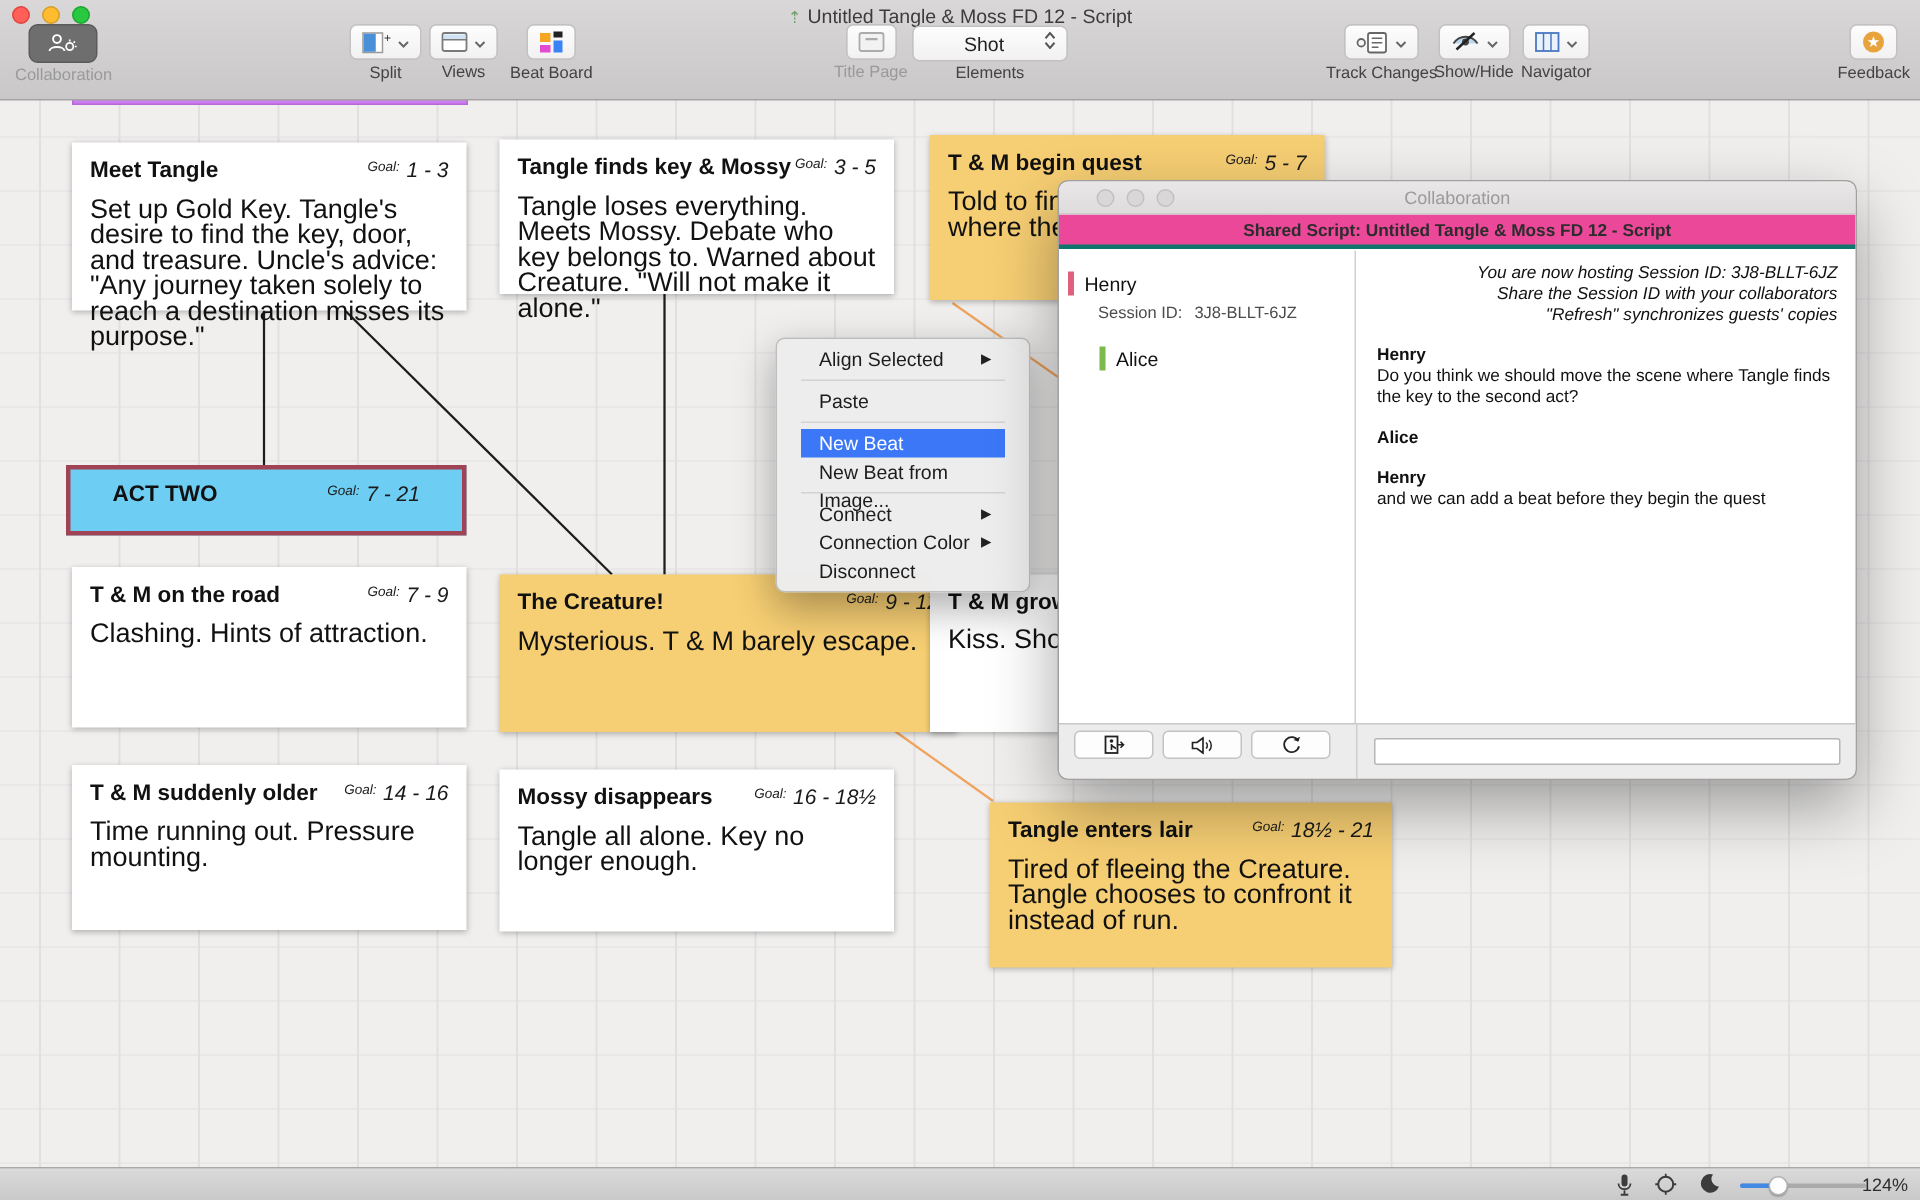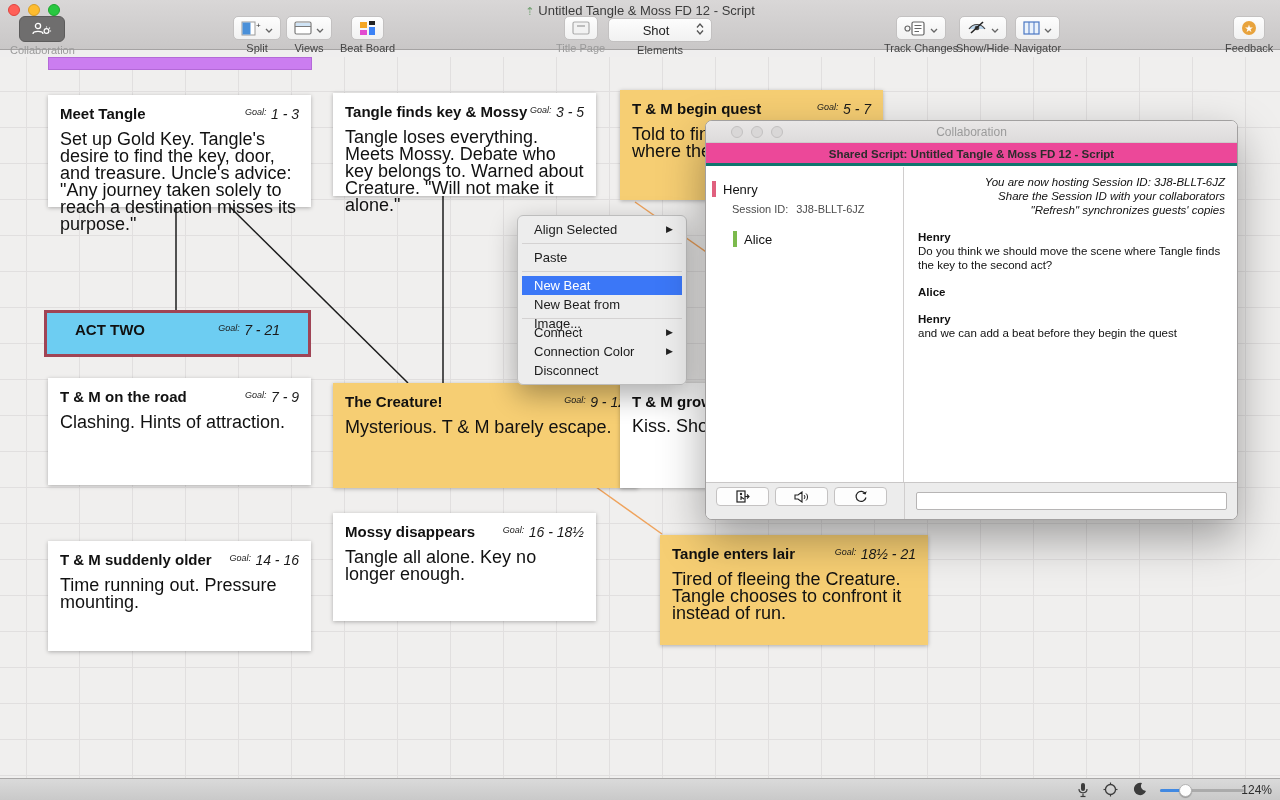--- a/index.html
+++ b/index.html
@@ -1,20 +1,20 @@
 <!DOCTYPE html>
 <html><head>
 <meta charset="utf-8">
 <style>
   * { margin:0; padding:0; box-sizing:border-box; }
   html,body { width:1280px; height:800px; overflow:hidden;
     font-family:"Liberation Sans", sans-serif; background:#efeeee; }
 
   
-  .toolbar { position:absolute; top:0; left:0; width:1280px; height:50px;
+  .toolbar { position:absolute; top:0; left:0; width:1280px; height:67px;
     background:linear-gradient(#d9d7d7,#c9c7c7); border-bottom:1px solid #a5a3a3; z-index:20; }
   .traffic { position:absolute; top:4px; width:12px; height:12px; border-radius:50%; }
   .t-red{ left:8px; background:#ff5f57; border:1px solid #e0443e;}
   .t-yellow{ left:28px; background:#febc2e; border:1px solid #d89e24;}
   .t-green{ left:48px; background:#28c840; border:1px solid #1da52f;}
   .win-title { position:absolute; top:3px; width:100%; text-align:center;
     font-size:13px; color:#3c3c3c; }
   .proxy-icon { color:#6fa06f; font-size:11px; margin-right:4px; }
   .tb-group { position:absolute; top:16px; text-align:center; }
   .tb-label { font-size:11px; color:#434343; margin-top:2px; white-space:nowrap; }
@@ -43,23 +43,23 @@
   .beat-head { display:flex; justify-content:space-between; align-items:flex-start; }
   .beat-title { font-weight:bold; font-size:15px; color:#111; white-space:nowrap; }
   .goal { white-space:nowrap; color:#1a1a1a; }
   .goal-label { font-size:9px; font-style:italic; vertical-align:4px; }
   .goal-value { font-size:14px; font-style:italic; }
   .beat-body { font-size:18px; color:#111; margin-top:8px; line-height:17px; white-space:pre-line; }
   .act-card { position:absolute; left:44px; top:310px; width:267px; height:47px;
     background:#6dcdf2; border:3px solid #a04455; padding:8px 28px; z-index:2; }
 
   
-  .ctx-menu { position:absolute; left:517px; top:215px; width:170px; z-index:5;
+  .ctx-menu { position:absolute; left:517px; top:225px; width:170px; z-index:5;
     background:rgba(237,237,237,0.98); border:1px solid #bdbdbd; border-radius:6px;
-    box-shadow:0 10px 28px rgba(0,0,0,0.33); padding:4px 4px; font-size:13px; color:#1c1c1c; }
+    box-shadow:0 10px 28px rgba(0,0,0,0.33); padding:4px 16px; font-size:13px; color:#1c1c1c; }
   .ctx-item { position:relative; height:19px; line-height:19px; padding:0 12px; }
   .ctx-item .sub-arrow { position:absolute; right:9px; top:0; font-size:9px; color:#222; }
   .ctx-item.hl { background:#3b77f7; color:#fff; }
   .ctx-sep { height:1px; background:#d4d2d2; margin:4px 0; }
 
   
   .collab-win { position:absolute; left:705px; top:120px; width:533px; height:400px;
     background:#fff; border:1px solid #a2a0a0; border-radius:7px; z-index:6;
     box-shadow:0 18px 45px rgba(0,0,0,0.35); overflow:hidden; }
   .cw-titlebar { position:relative; height:22px; background:linear-gradient(#e9e7e7,#dddbdb);
@@ -170,21 +170,21 @@
   <div class="beat-body">Mysterious. T &amp; M barely escape.</div>
 </div>
 
 <div class="beat" style="left:620px;top:383px;width:263px;height:105px;">
   <div class="beat-head">
       <span class="beat-title">T &amp; M grow</span>
     </div>
   <div class="beat-body">Kiss. Shootin</div>
 </div>
 
-<div class="beat" style="left:48px;top:510px;width:263px;height:110px;margin-top:31px;">
+<div class="beat" style="left:48px;top:510px;width:263px;height:110px;">
   <div class="beat-head">
       <span class="beat-title">T &amp; M suddenly older</span>
     <span class="goal"><span class="goal-label">Goal:</span> <span class="goal-value">14 - 16</span></span>
     </div>
   <div class="beat-body">Time running out. Pressure mounting.</div>
 </div>
 
 <div class="beat" style="left:333px;top:513px;width:263px;height:108px;">
   <div class="beat-head">
       <span class="beat-title">Mossy disappears</span>

